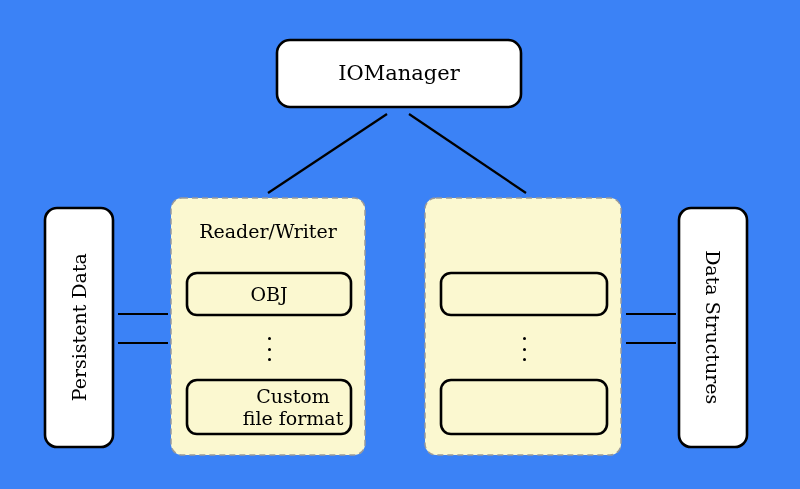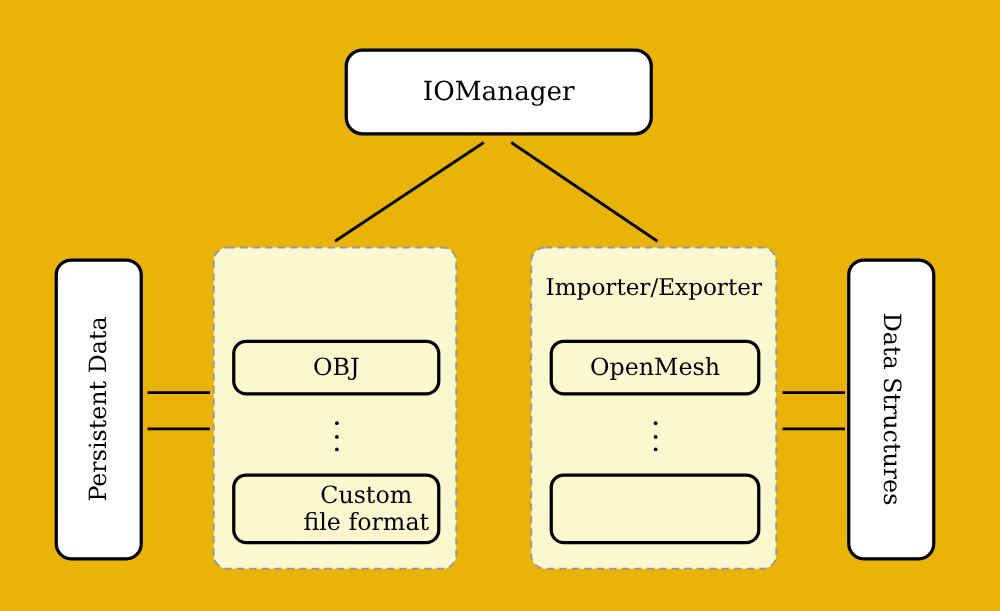--- a/index.html
+++ b/index.html
@@ -4,21 +4,21 @@
 <style>
   html, body {
     margin: 0;
     padding: 0;
     background: #ffffff;
   }
   #diagram-root {
     position: relative;
     width: 800px;
     height: 489px;
-    background: #eab308;
+    background: #3b82f6;
     font-family: "DejaVu Serif", "Liberation Serif", serif;
     overflow: hidden;
   }
   svg.layer {
     position: absolute;
     top: 0;
     left: 0;
     width: 800px;
     height: 489px;
   }
@@ -132,29 +132,28 @@
 
     <line x1="118" y1="314" x2="168" y2="314" stroke="#000000" stroke-width="2.2" marker-end="arrowhead"></line>
     <line x1="168" y1="343" x2="118" y2="343" stroke="#000000" stroke-width="2.2" marker-end="arrowhead"></line>
 
     <line x1="676" y1="314" x2="626" y2="314" stroke="#000000" stroke-width="2.2" marker-end="arrowhead"></line>
     <line x1="626" y1="343" x2="676" y2="343" stroke="#000000" stroke-width="2.2" marker-end="arrowhead"></line>
   </svg>
 
   <div class="node-label" id="label-iomanager">IOManager</div>
 
+  <div class="node-label" id="label-group-rw">Reader/Writer</div>
 
-  <div class="node-label" id="label-group-ie">Importer/Exporter</div>
 
   <div class="node-label" id="label-obj">OBJ</div>
 
   <div class="node-label" id="label-customfile">Custom
 file format</div>
 
-  <div class="node-label" id="label-openmesh">OpenMesh</div>
 
 
   <div class="node-label" id="label-persistent">
     <span class="rot">Persistent Data</span>
   </div>
 
   <div class="node-label" id="label-datastructures">
     <span class="rot">Data Structures</span>
   </div>
 

